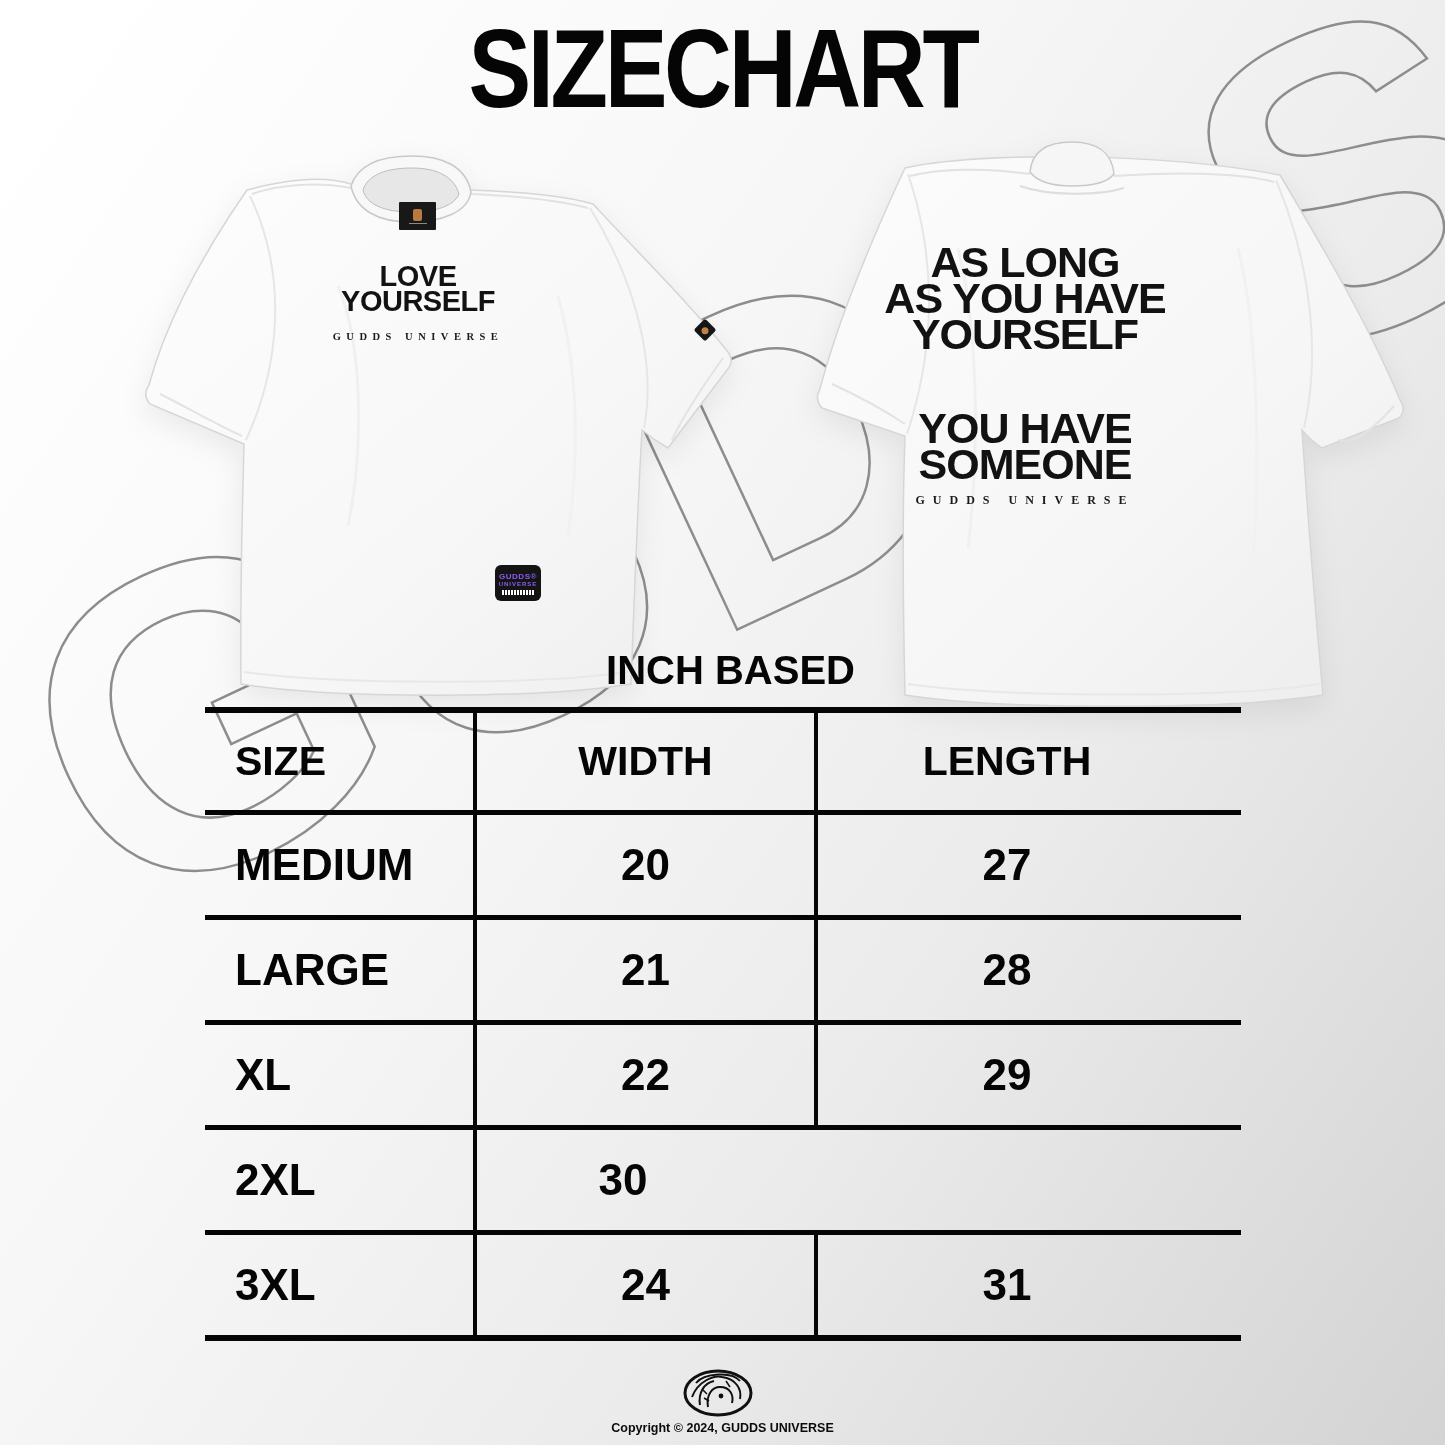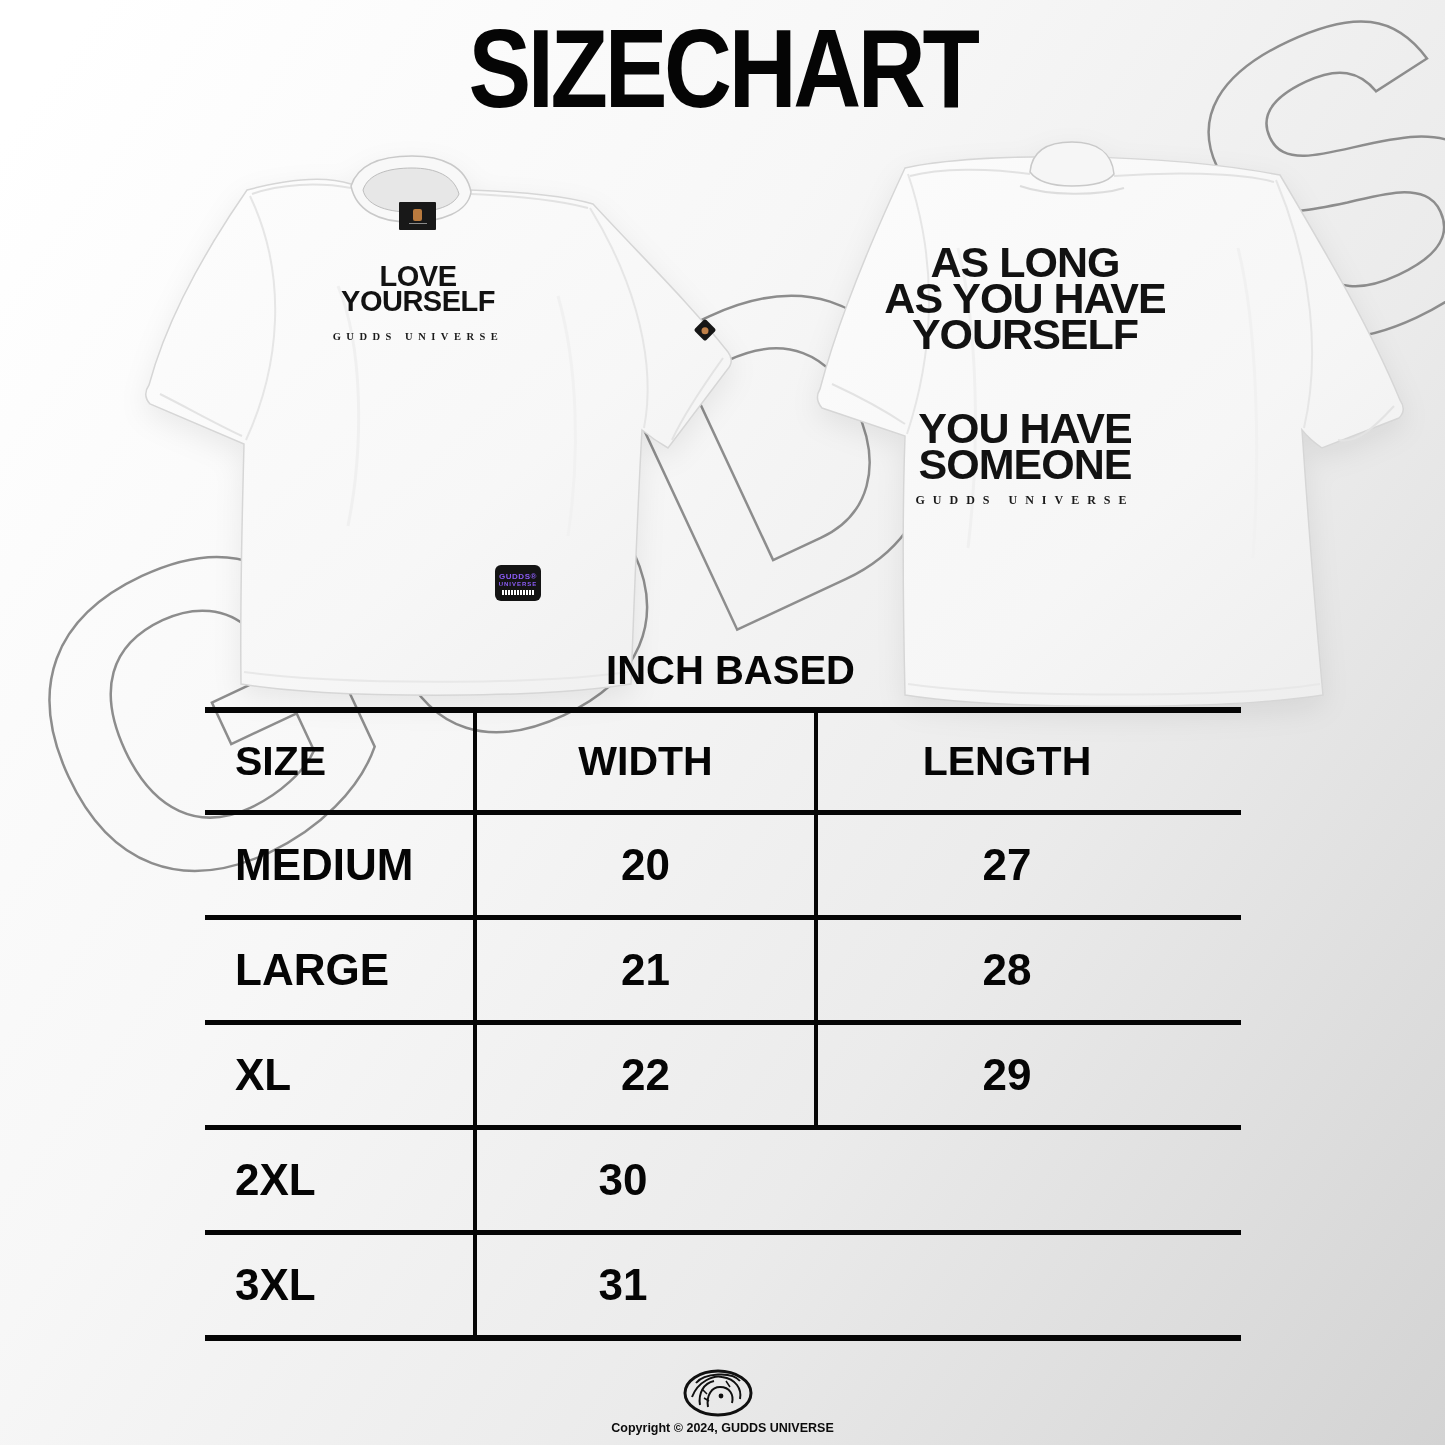--- a/index.html
+++ b/index.html
@@ -191,20 +191,21 @@
       <div class="sc-cell c1">XL</div>
       <div class="sc-cell c2">22</div>
       <div class="sc-cell c3">29</div>
     </div>
     <div class="sc-row">
       <div class="sc-cell c1">2XL</div>
       <div class="sc-cell c3">30</div>
     </div>
     <div class="sc-row">
       <div class="sc-cell c1">3XL</div>
+      <div class="sc-cell c2">24</div>
       <div class="sc-cell c3">31</div>
     </div>
   </div>
 
   <svg class="footer-logo" width="80" height="52" viewBox="0 0 80 52">
     <ellipse cx="40" cy="26" rx="33" ry="22" fill="none" stroke="#101010" stroke-width="3"></ellipse>
     <path d="M18,16 C26,6 54,4 62,14" fill="none" stroke="#101010" stroke-width="2"></path>
     <path d="M14,30 C20,14 36,8 44,10 C58,12 64,22 62,32" fill="none" stroke="#101010" stroke-width="2"></path>
     <path d="M22,38 C20,26 26,16 36,14" fill="none" stroke="#101010" stroke-width="2"></path>
     <path d="M30,40 C28,28 34,20 42,20 C52,20 56,28 54,36" fill="none" stroke="#101010" stroke-width="2"></path>

